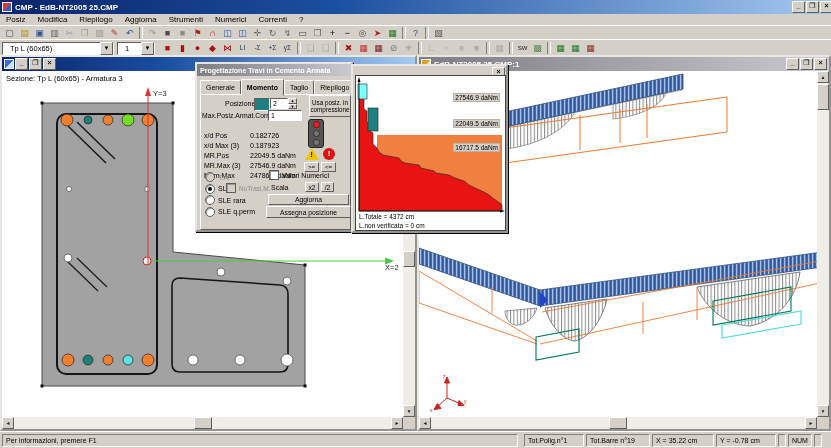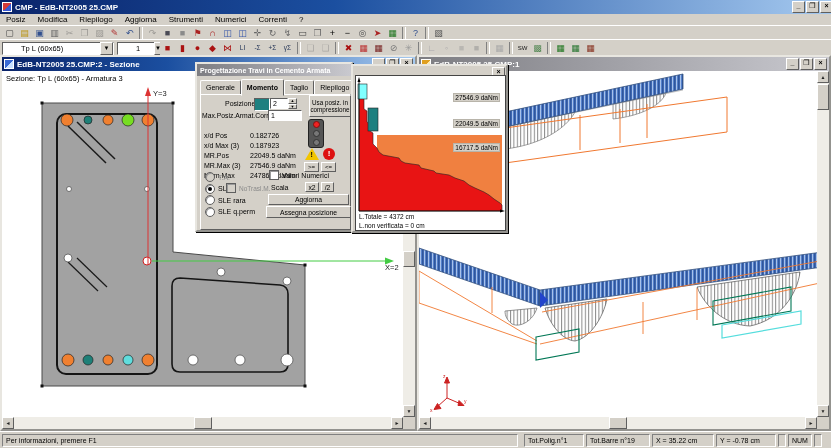--- a/index.html
+++ b/index.html
@@ -17,21 +17,21 @@
   .wicon{width:10px;height:10px;flex:0 0 10px;}
   .menu-item{display:inline-block;padding:1px 6px;font-size:8px;}
   .tbar{display:flex;align-items:center;background:#d4d0c8;border-top:1px solid #fff;}
   .ticon{width:15px;height:13px;margin:0 0;background:#d4d0c8;border:1px solid #d4d0c8;
          display:flex;align-items:center;justify-content:center;font-size:9px;line-height:10px;
          box-sizing:border-box;padding:0;cursor:default;user-select:none;}
   .ticon.dis{opacity:.45;}
   .tsep{width:2px;height:12px;border-left:1px solid #808080;border-right:1px solid #fff;margin:0 2px;}
   .combo{height:13px;background:#fff;border:1px solid;border-color:#5f5f5f #fff #fff #5f5f5f;
          display:flex;align-items:center;font-size:7.5px;box-sizing:border-box;}
-  .combo .cval{flex:1;padding:0 18px;white-space:nowrap;overflow:hidden;}
+  .combo .cval{flex:1;padding:0 7px;white-space:nowrap;overflow:hidden;}
   .combo .cbtn{width:11px;height:11px;background:#d4d0c8;border:1px solid;border-color:#fff #5f5f5f #5f5f5f #fff;
                font-size:6px;text-align:center;line-height:10px;}
   .sb{background:#d4d0c8;}
   .sb .sbtn{position:absolute;background:#d4d0c8;border:1px solid;border-color:#fff #5f5f5f #5f5f5f #fff;
             font-size:5px;text-align:center;color:#222;box-sizing:border-box;}
   .sb .thumb{position:absolute;background:#d4d0c8;border:1px solid;border-color:#fff #5f5f5f #5f5f5f #fff;box-sizing:border-box;}
   .track{background:#efede7;}
   .btn{background:#d4d0c8;border:1px solid;border-color:#fff #5f5f5f #5f5f5f #fff;
        font-size:6.8px;text-align:center;box-sizing:border-box;display:flex;align-items:center;justify-content:center;}
   .inp{background:#fff;border:1px solid;border-color:#5f5f5f #fff #fff #5f5f5f;font-size:7px;
@@ -152,21 +152,20 @@
         <div class="ticon" style="color: rgb(42, 119, 51);">▦</div>
         <div class="ticon" style="color: rgb(136, 51, 34);">▦</div>
       </div>
   </div>
 
   <div class="abs" style="left:0;top:55px;width:831px;height:376px;background:#808080;">
 
     <div class="abs win" style="left:0;top:0;width:417px;height:376px;">
       <div class="titlebar active">
         <div class="wicon" style="background:linear-gradient(135deg,#3a6ad4 55%,#c8e0ff 55%);border:1px solid #fff;box-sizing:border-box;"></div>
-        <span class="ttl">EdB-NT2005 25.CMP:2 - Sezione</span>
         <div class="winbtn">_</div>
         <div class="winbtn">❐</div>
         <div class="winbtn">×</div>
       </div>
 
       <div class="abs" style="left:0;top:14px;width:401px;height:346px;background:#fff;overflow:hidden;">
         <div class="abs lbl" style="left:4px;top:3px;font-size:7.5px;">Sezione: Tp L (60x65) - Armatura 3</div>
         <svg width="401" height="346" viewBox="2 71 401 346">
 
           <path d="M42,103 H173 V252 L305,265 V386 H42 Z" fill="#a2a2a2" stroke="#4a4a4a" stroke-width="1"></path>

